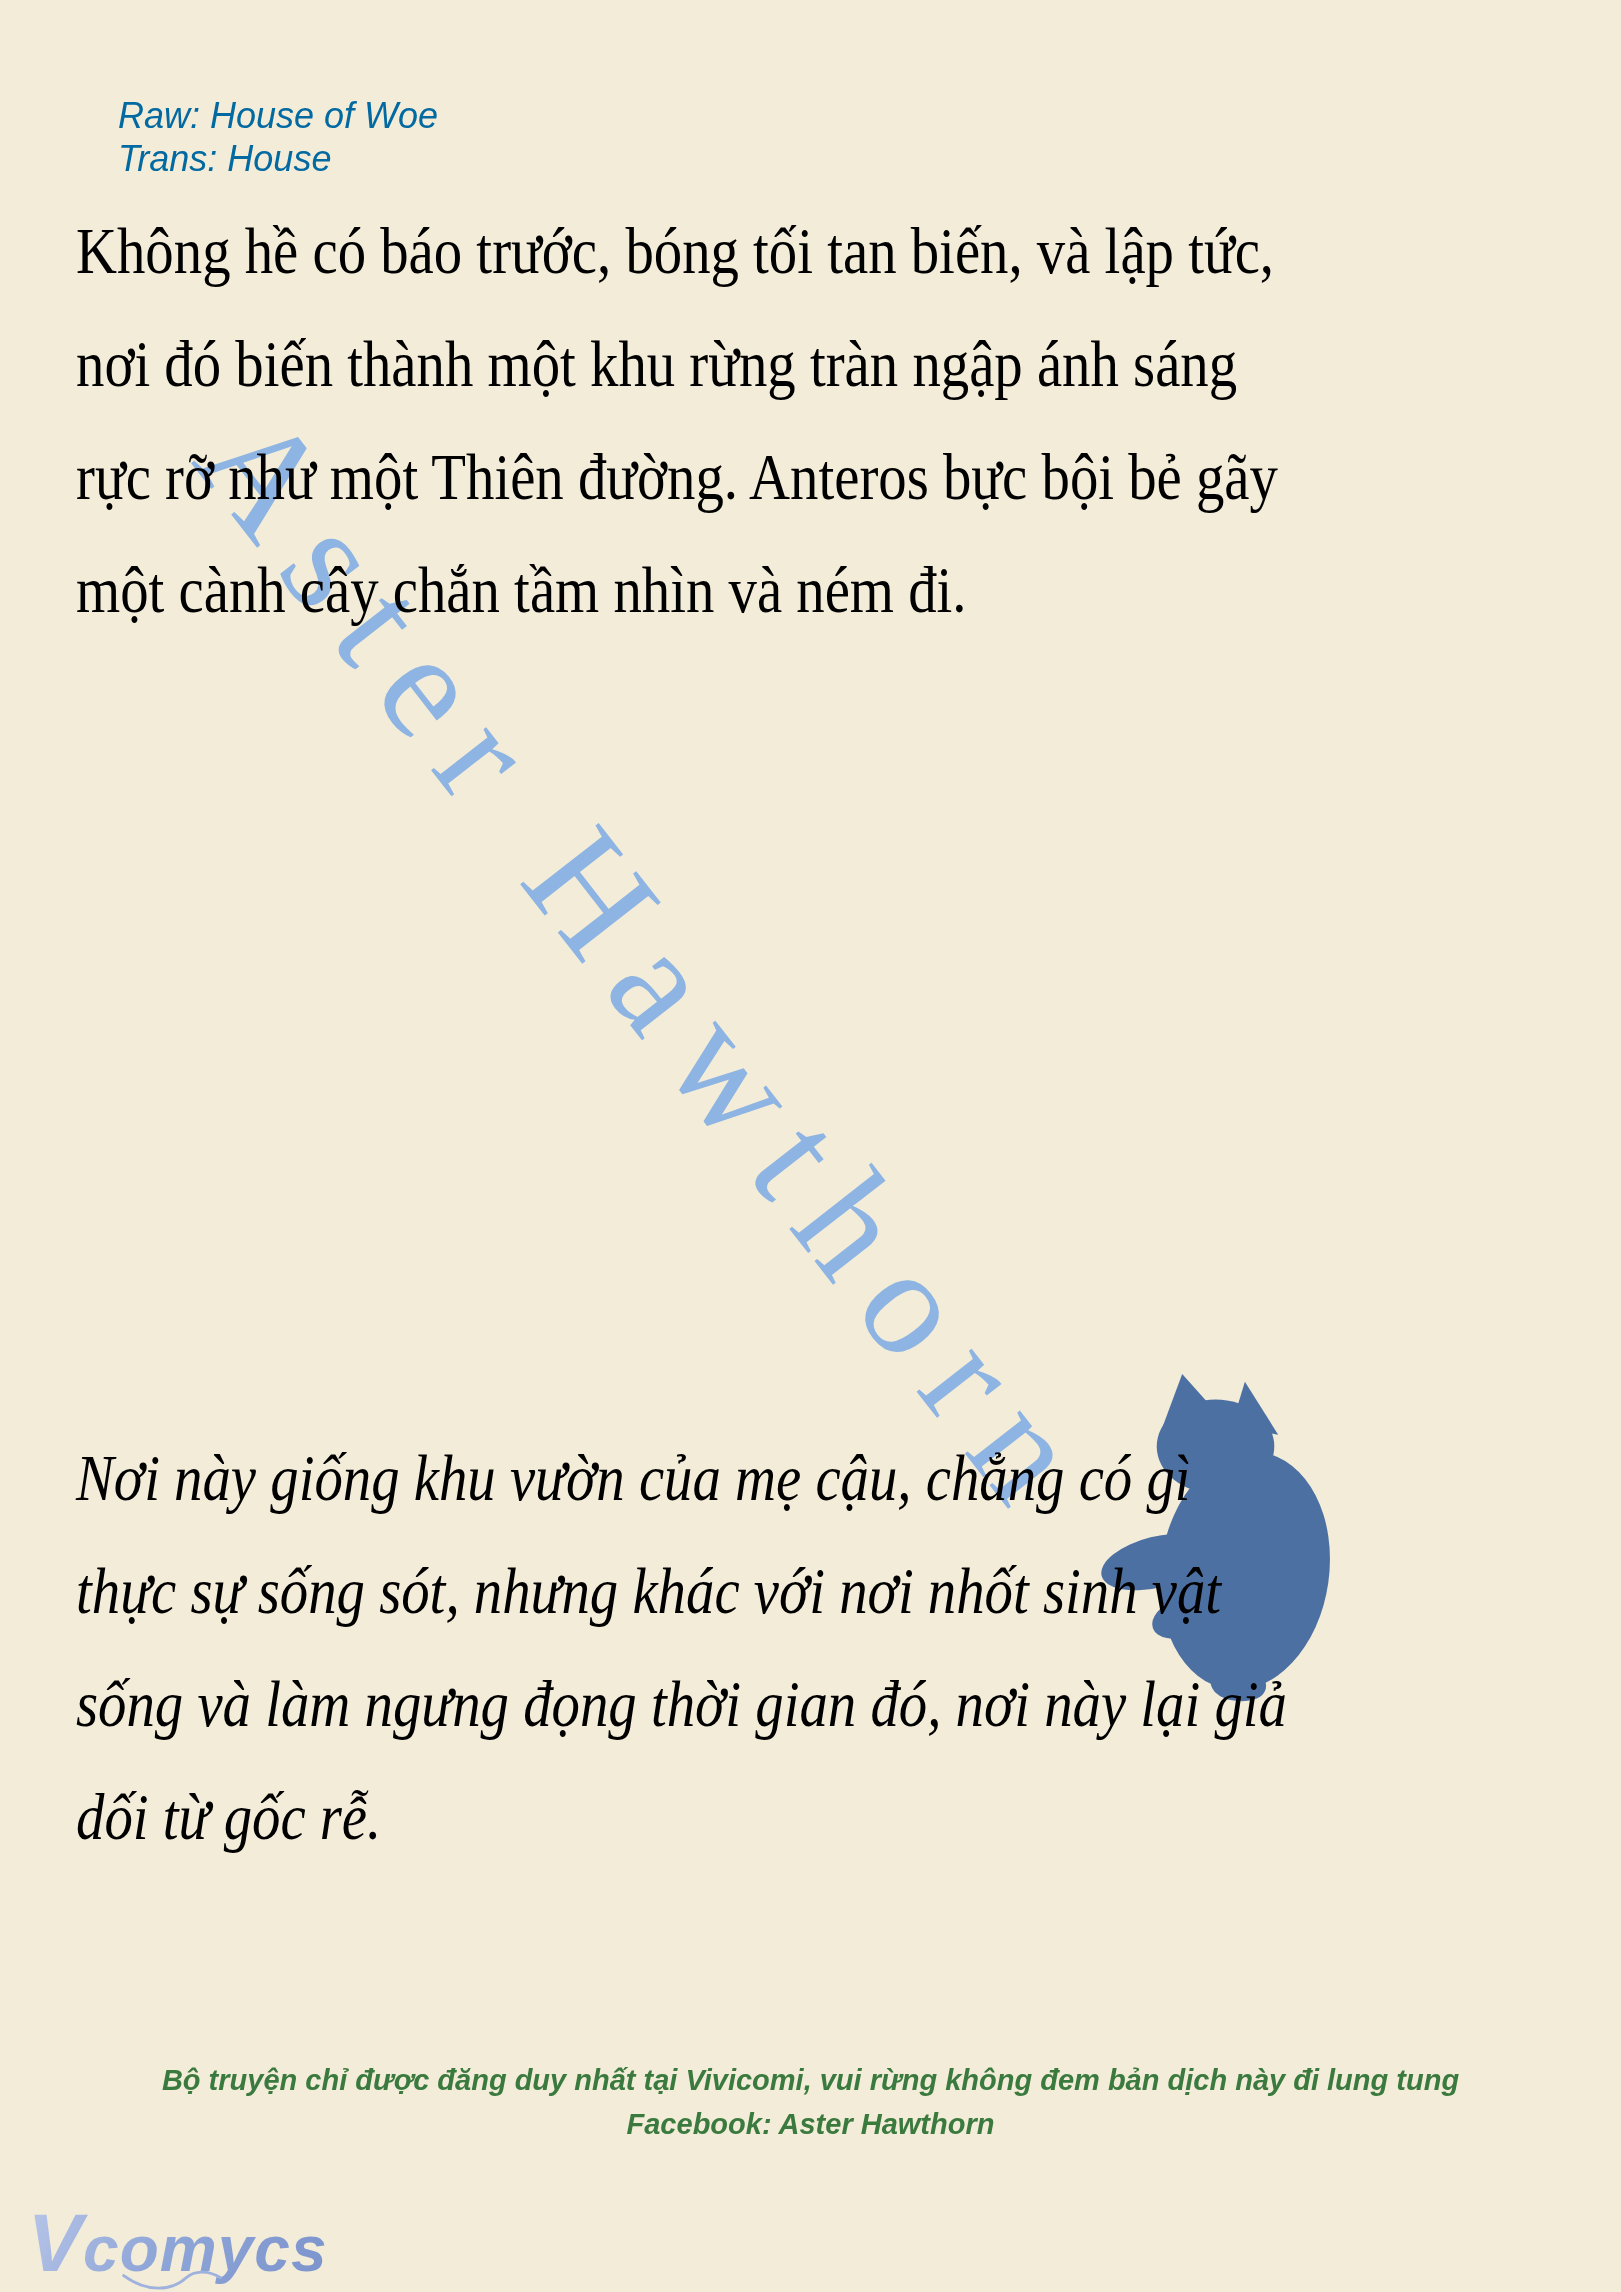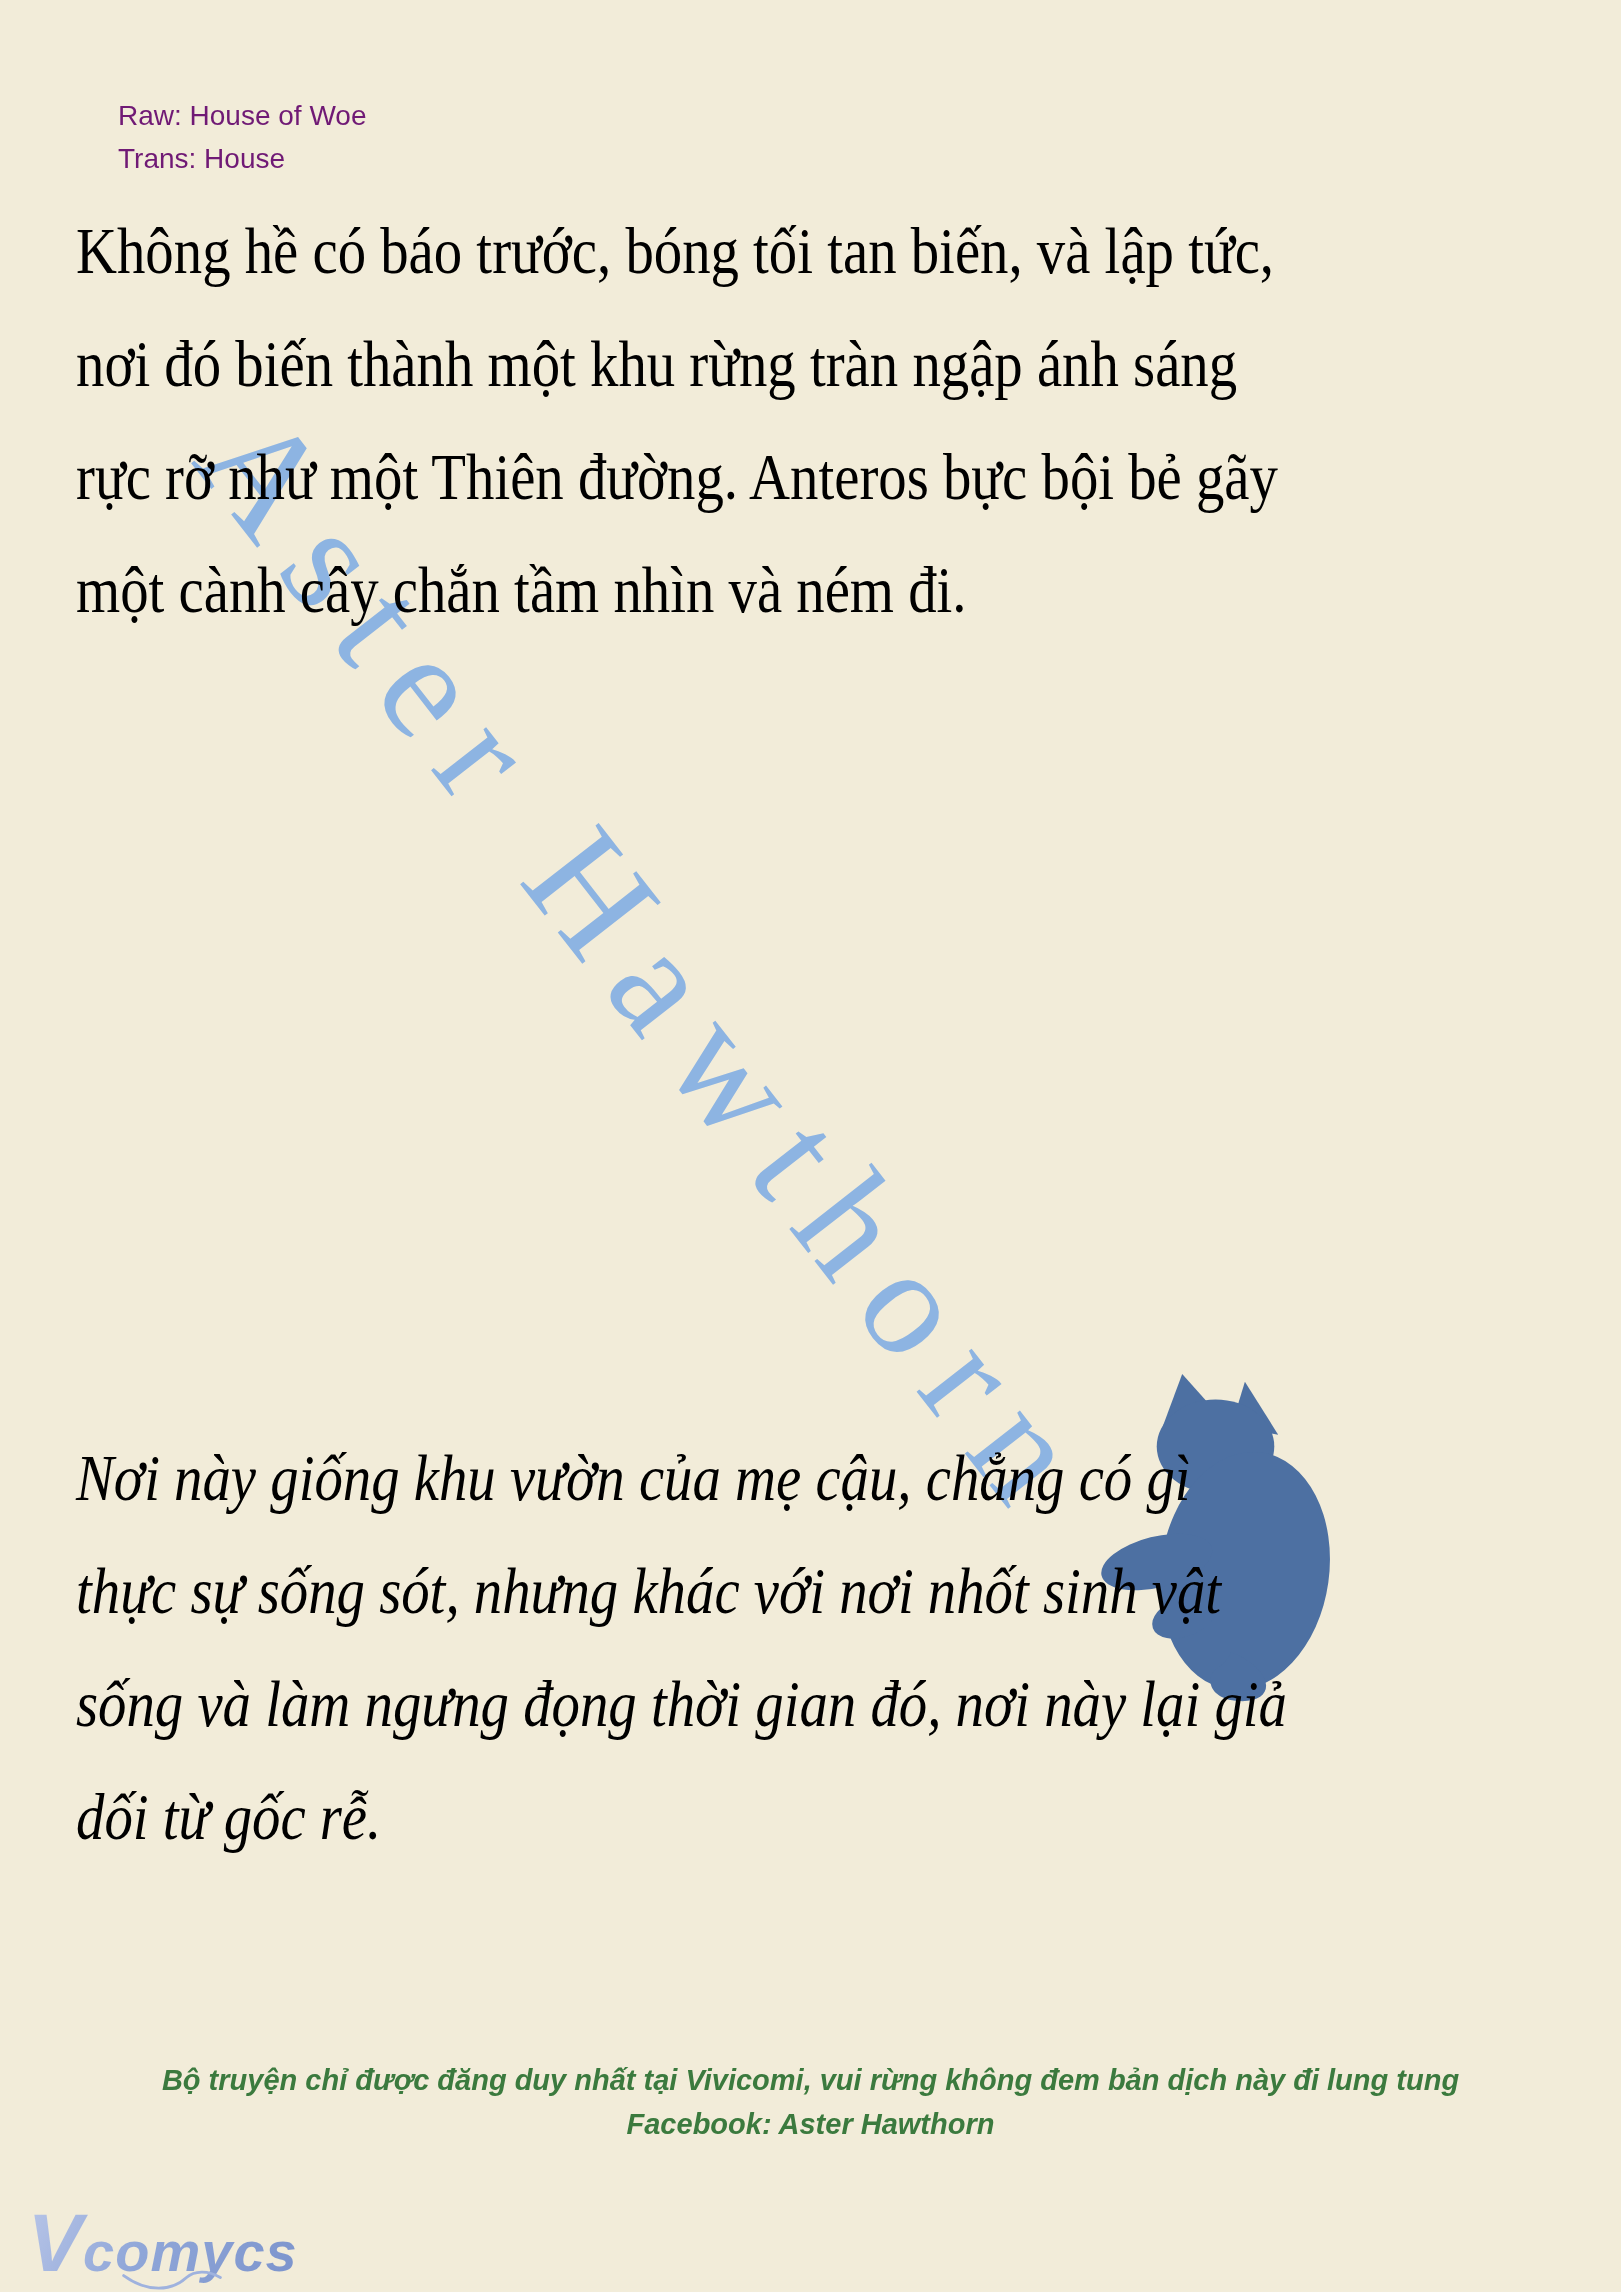--- a/index.html
+++ b/index.html
@@ -11,23 +11,24 @@
     overflow: hidden;
     font-family: "Liberation Serif", serif;
   }
 
   
   .credits {
     position: absolute;
     left: 118px;
     top: 94px;
     font-family: "Liberation Sans", sans-serif;
-    font-size: 28px;
+    font-style: italic;
+    font-size: 36px;
     line-height: 43px;
-    color: #701a75;
+    color: #0369a1;
   }
 
   
   .watermark {
     position: absolute;
     left: 299px;
     top: 377px;
     transform: rotate(52deg);
     transform-origin: left top;
     font-family: "Liberation Serif", serif;
@@ -83,21 +84,21 @@
 
   
   .logo {
     position: absolute;
     left: 27.4px;
     top: 2196px;
     z-index: 3;
     font-family: "Liberation Sans", sans-serif;
     font-style: italic;
     font-weight: bold;
-    font-size: 56px;
+    font-size: 64px;
     letter-spacing: 1px;
     background: linear-gradient(120deg, #b9c6e8 0%, #8fa6d8 45%, #7b93cc 100%);
     -webkit-background-clip: text;
     background-clip: text;
     color: transparent;
   }
   .logo::first-letter {
     font-size: 82px;
   }
   .logo-flourish {

